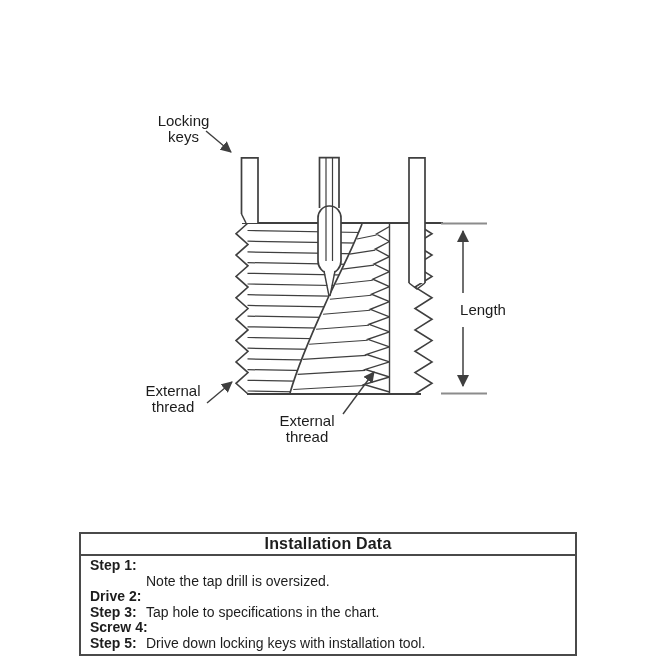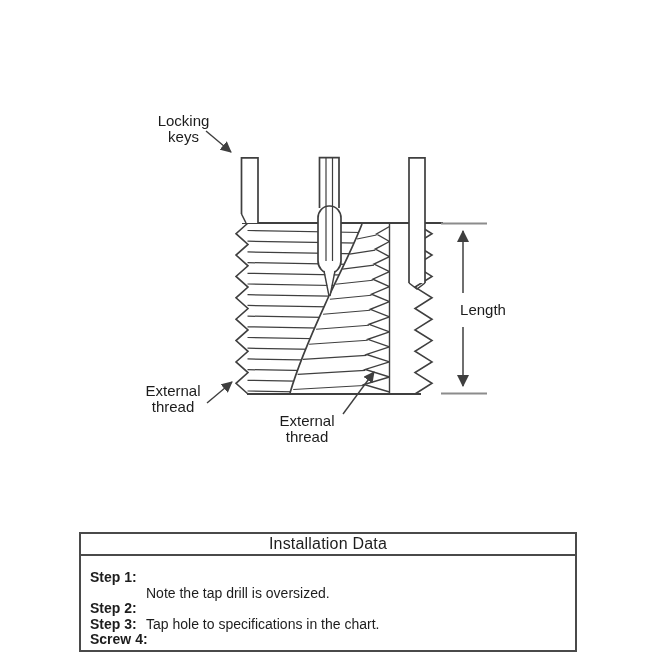--- a/index.html
+++ b/index.html
@@ -3,23 +3,23 @@
 <meta charset="utf-8">
 <style>
   html,body{margin:0;padding:0;background:#fff;}
   #page{position:relative;width:670px;height:670px;background:#ffffff;overflow:hidden;
         font-family:"Liberation Sans",sans-serif;color:#1d1d1d;}
   #art{position:absolute;left:0;top:0;}
   .dlabel{position:absolute;text-align:center;font-size:15px;line-height:15.5px;color:#1c1c1c;}
   .dlabel span{display:block;}
   
   #itable{position:absolute;left:79px;top:532px;width:494px;border:2px solid #4a4a4a;background:#fff;}
-  #itable .t-title{font-weight:normal;font-size:16px;line-height:20px;text-align:center;
+  #itable .t-title{font-weight:bold;font-size:16px;line-height:20px;text-align:center;
                    border-bottom:2px solid #4a4a4a;letter-spacing:.2px;}
-  #itable .t-body{padding:2px 4px 2px 9px;margin-top:12px;}
+  #itable .t-body{padding:2px 4px 2px 9px;}
   .t-row{display:flex;font-size:14px;line-height:15.6px;}
   .t-label{font-weight:bold;width:56px;flex:0 0 56px;white-space:nowrap;}
   .t-text{flex:1;}
 </style>
 </head>
 <body>
 <div id="page">
 
 <svg id="art" width="670" height="520" viewBox="0 0 670 520">
   <defs>
@@ -129,25 +129,29 @@
   <div class="t-title">Installation Data</div>
   <div class="t-body">
     <div class="t-row">
       <span class="t-label">Step 1:</span>
       <span class="t-text">
         <br>
         <span>Note the tap drill is oversized.</span>
       </span>
     </div>
     <div class="t-row">
-      <span class="t-label">Step 2:</span>
+      <span class="t-label">Drive 2:</span>
     </div>
     <div class="t-row">
       <span class="t-label">Step 3:</span>
       <span class="t-text">Tap hole to specifications in the chart.</span>
     </div>
     <div class="t-row">
       <span class="t-label">Screw 4:</span>
     </div>
+    <div class="t-row">
+      <span class="t-label">Step 5:</span>
+      <span class="t-text">Drive down locking keys with installation tool.</span>
+    </div>
   </div>
 </div>
 
 </div>
 
 </body></html>

